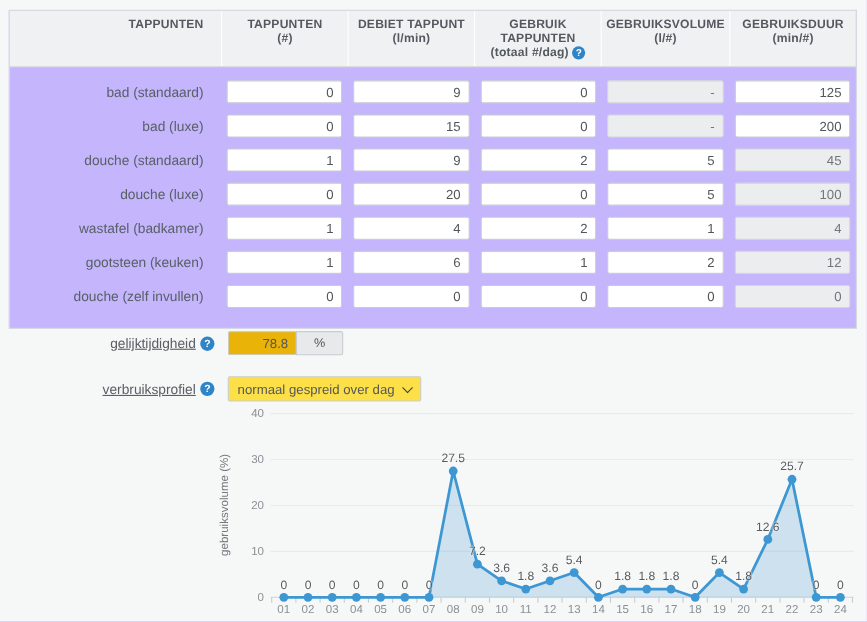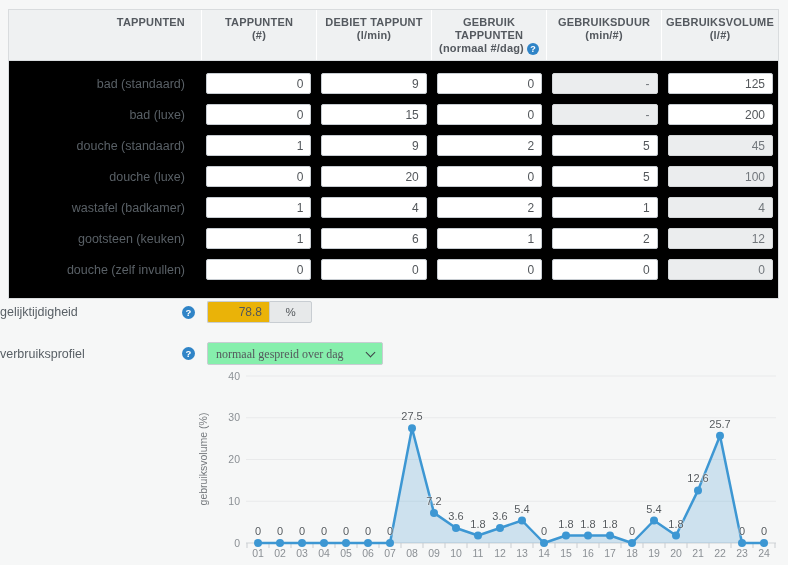--- a/index.html
+++ b/index.html
@@ -7,21 +7,21 @@
   body {
     font-family: "Liberation Sans", "DejaVu Sans", sans-serif;
     background: #f6f7f7;
     position: relative;
     overflow: hidden;
     color: #53575b;
   }
   
   .table-wrap {
     position: absolute; left: 8px; top: 9px; width: 771px;
-    background: #000000;
+    background: #c4b5fd;
     border: 1px solid #d9dcde;
   }
   .thead {
     display: grid;
     grid-template-columns: 192px repeat(5, 1fr);
     background: #eff1f2;
     border-bottom: 1px solid #d9dcde;
   }
   .th {
     padding: 6px 4px 5px;
@@ -68,23 +68,25 @@
     background: #ebedee;
     border-color: #d4d7d9;
     color: #72777c;
   }
   
   .ctl-row { position: absolute; display: flex; align-items: center; }
   #row-gelijktijdigheid { left: 0; top: 301px; }
   #row-verbruiksprofiel { left: 0; top: 342px; }
   .ctl-label {
     width: 178px;
+    text-align: right;
     font-size: 12.5px;
     color: #596066;
     white-space: nowrap;
+    text-decoration: underline;
   }
   .help-icon {
     display: inline-block;
     width: 13px; height: 13px;
     margin-left: 4px;
     border-radius: 50%;
     background: #2f84c7;
     color: #fff;
     font-size: 9.5px;
     font-weight: bold;
@@ -113,22 +115,22 @@
     border-radius: 0 2px 2px 0;
     background: #e7e9ea;
     font-size: 11.5px; color: #54585c;
     display: flex; align-items: center; justify-content: center;
   }
   .select-wrap { position: relative; margin-left: 12px; }
   .profile-select {
     width: 176px; height: 23px;
     border: 1px solid #c8cdd2;
     border-radius: 2px;
-    background: #86efac;
-    font-family: Liberation Serif, serif;
+    background: #fde047;
+    font-family: Liberation Sans, sans-serif;
     font-size: 12px; color: #54585c;
     padding: 0 22px 0 8px;
     -webkit-appearance: none;
     appearance: none;
   }
   .chevron-down {
     position: absolute; right: 9px; top: 7px;
     width: 7px; height: 7px;
     border-right: 1.5px solid #3c4146;
     border-bottom: 1.5px solid #3c4146;
@@ -159,30 +161,30 @@
       <span class="th-line">TAPPUNTEN</span>
       <span class="th-l2">(#)</span>
     </div>
     <div class="th">
       <span class="th-line">DEBIET TAPPUNT</span>
       <span class="th-l2">(l/min)</span>
     </div>
     <div class="th">
       <span class="th-line">GEBRUIK TAPPUNTEN</span>
       <span class="th-l2">
-        <span class="th-line">(normaal #/dag)</span><span class="help-icon"></span>
+        <span class="th-line">(totaal #/dag)</span><span class="help-icon"></span>
       </span>
+    </div>
+    <div class="th">
+      <span class="th-line">GEBRUIKSVOLUME</span>
+      <span class="th-l2">(l/#)</span>
     </div>
     <div class="th">
       <span class="th-line">GEBRUIKSDUUR</span>
       <span class="th-l2">(min/#)</span>
-    </div>
-    <div class="th">
-      <span class="th-line">GEBRUIKSVOLUME</span>
-      <span class="th-l2">(l/#)</span>
     </div>
   </div>
   <div class="tbody">
       <div class="trow">
         <div class="rlabel">bad (standaard)</div>
         <div class="cellwrap"><input class="tinput" value="0" style=""></div>
         <div class="cellwrap"><input class="tinput" value="9" style=""></div>
         <div class="cellwrap"><input class="tinput" value="0" style=""></div>
         <div class="cellwrap"><input class="tinput muted" readonly="" value="-" style=""></div>
         <div class="cellwrap"><input class="tinput" value="125" style=""></div>

